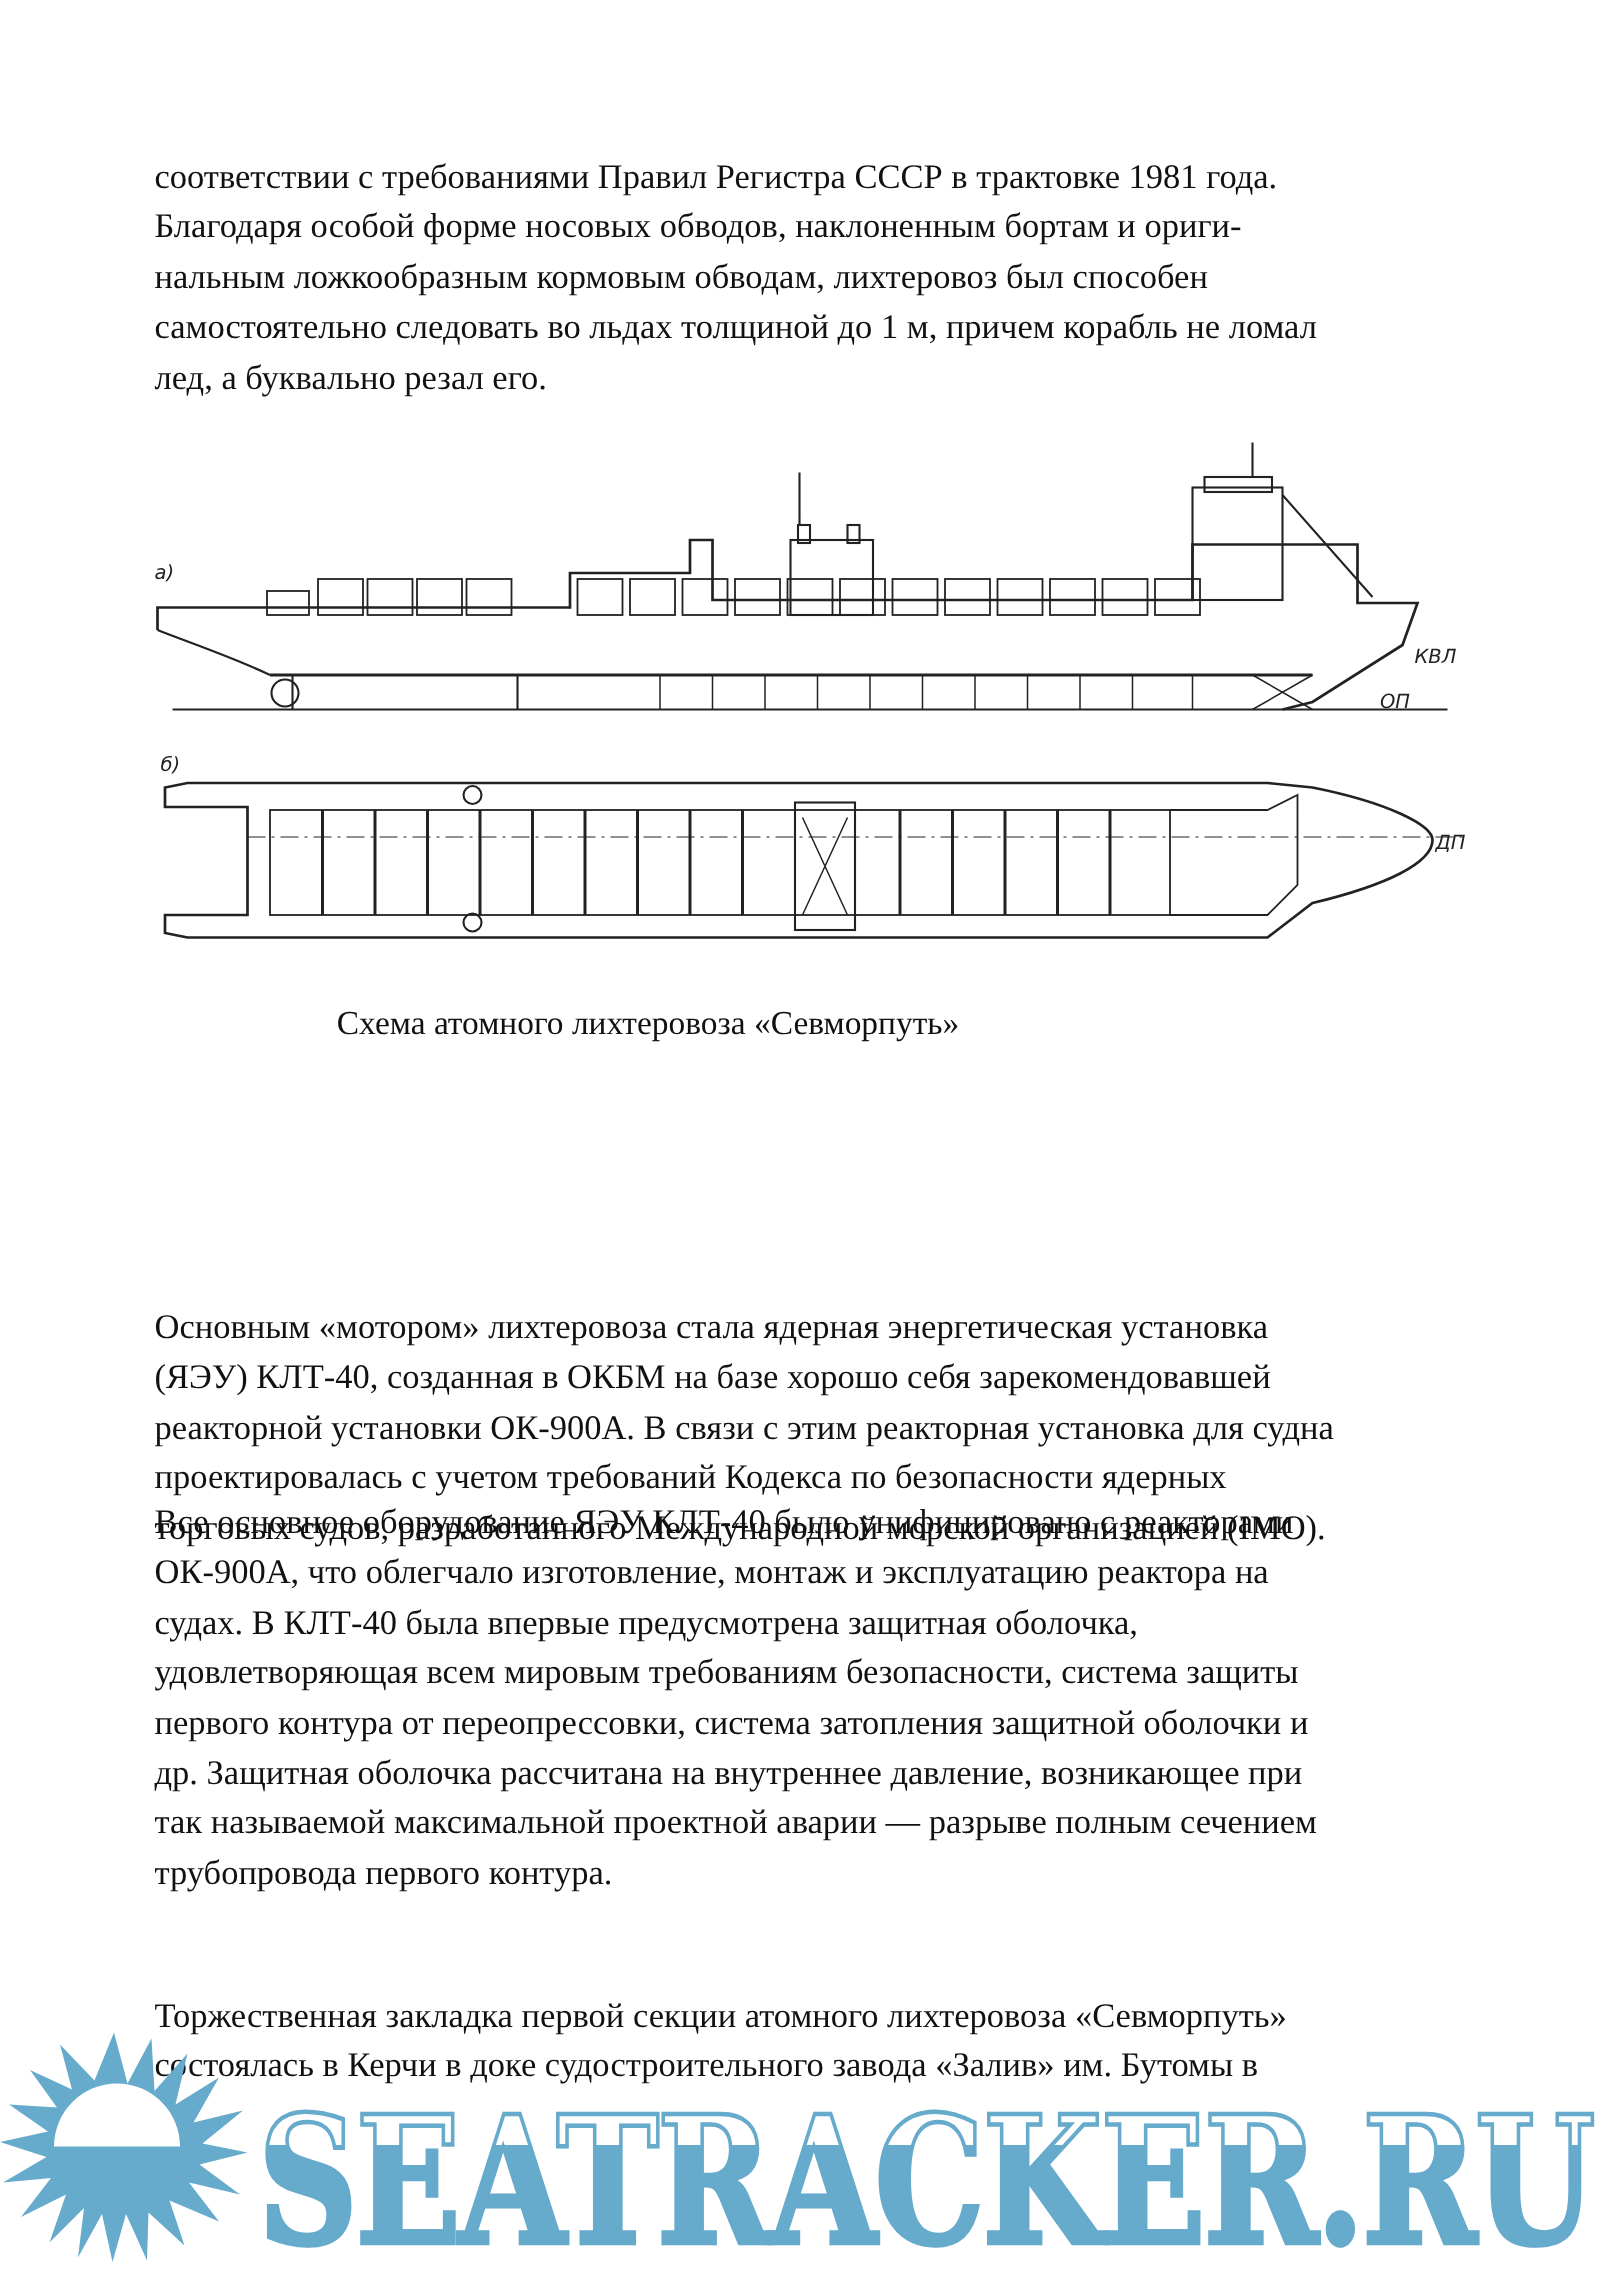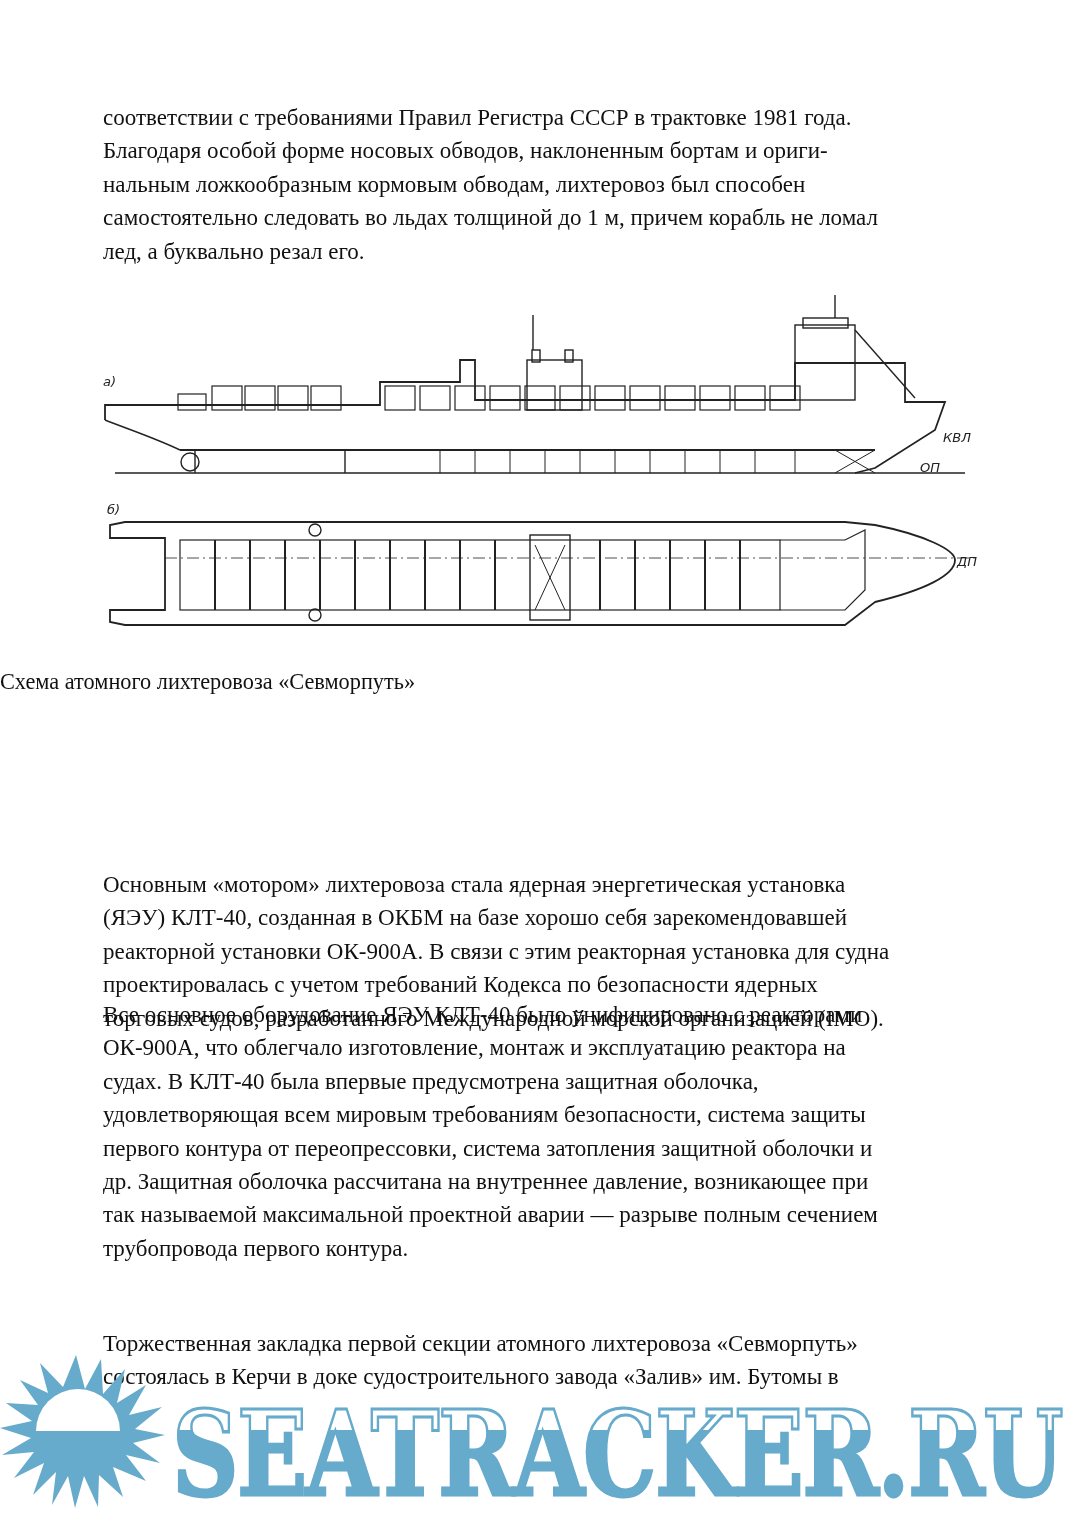--- a/index.html
+++ b/index.html
@@ -4,21 +4,21 @@
 <style>
   html, body { margin: 0; padding: 0; background: #ffffff; }
   body { width: 1080px; height: 1515px; position: relative; overflow: hidden; font-family: "Liberation Serif", serif; color: #111; }
   .page { position: absolute; left: 0; top: 0; width: 1080px; height: 1515px; }
   .para { position: absolute; left: 103px; width: 880px; font-size: 23px; line-height: 33.4px; margin: 0; white-space: pre-line; }
   #p0 { top: 101px; }
   #p1 { top: 756px; }
   #p2 { top: 868px; }
   #p3 { top: 998px; }
   #p4 { top: 1327px; }
-  .caption { position: absolute; top: 665px; left: 0; width: 864px; font-size: 22.3px; line-height: 33px; }
+  .caption { position: absolute; top: 665px; left: 0; width: 864px; text-align: center; font-size: 22.3px; line-height: 33px; }
   .figure { position: absolute; left: 95px; top: 290px; width: 895px; height: 350px; }
   .figure svg { width: 100%; height: 100%; }
   .fig-label { font-family: "DejaVu Sans", sans-serif; font-style: italic; font-size: 13px; fill: #222; }
   .logo { position: absolute; left: 0; top: 1345px; width: 1080px; height: 170px; }
   .logo svg { width: 100%; height: 100%; }
   .logo-text { font-family: "DejaVu Serif", serif; font-weight: bold; font-size: 118px; letter-spacing: -2px; }
 </style>
 </head>
 <body>
 

